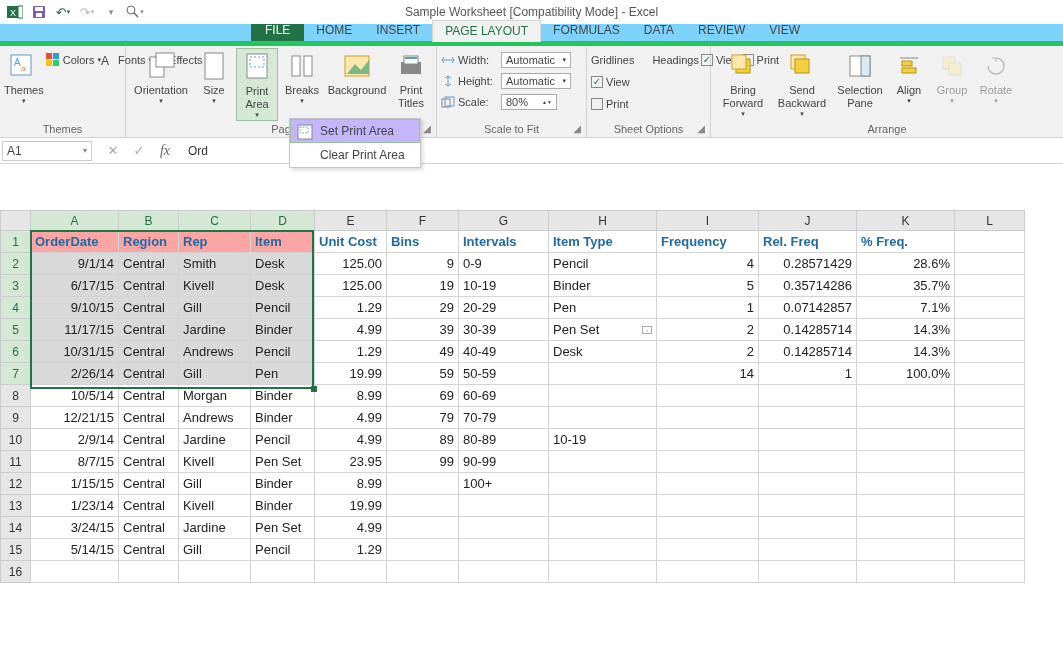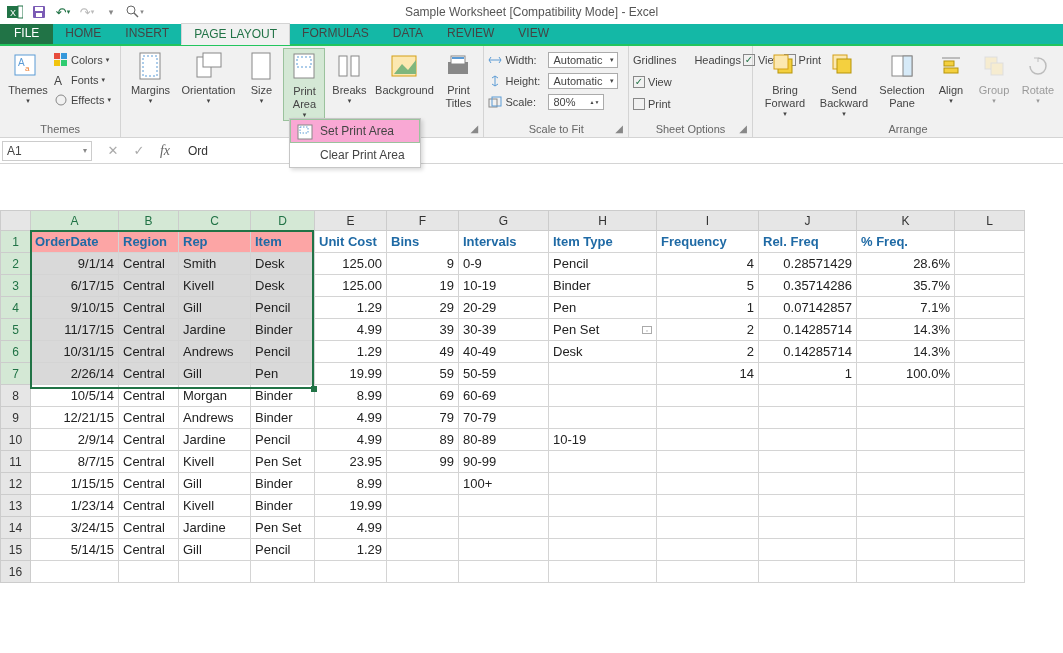--- a/index.html
+++ b/index.html
@@ -5,21 +5,21 @@
   * { box-sizing: border-box; margin: 0; padding: 0; font-family: "Segoe UI", Tahoma, sans-serif; }
   body { background: #fff; font-size: 12px; color: #444; overflow: hidden; width: 1063px; height: 653px; }
 
   
   .titlebar { height: 24px; background: #fff; display: flex; align-items: center; position: relative; }
   .tb-left { display: flex; align-items: center; gap: 2px; padding-left: 4px; }
   .tb-btn { width: 22px; height: 22px; display: flex; align-items: center; justify-content: center; font-size: 13px; color: #444; }
   .title-text { position: absolute; left: 0; right: 0; text-align: center; font-size: 12px; color: #555; pointer-events: none; }
 
   
-  .tabrow { height: 22px; background: #14b8a6; display: flex; align-items: flex-end; border-bottom: 2px solid #22c55e; }
+  .tabrow { height: 22px; background: #7dd3fc; display: flex; align-items: flex-end; border-bottom: 5px solid #22c55e; justify-content: center; }
   .file-tab { background: #217346; color: #fff; font-size: 12px; padding: 4px 14px; height: 22px; display: flex; align-items: center; }
   .tab { color: #444; font-size: 12px; padding: 4px 12px; height: 22px; display: flex; align-items: center; }
   .tab.active { color: #217346; border: 1px solid #d4d4d4; border-bottom: 1px solid #f1f1f1; background: #f1f1f1; position: relative; top: 1px; }
 
   
   .ribbon { height: 92px; background: #f1f1f1; display: flex; border-bottom: 1px solid #d4d4d4; position: relative; }
   .group { border-right: 1px solid #d4d4d4; display: flex; flex-direction: column; padding: 2px 4px 0 4px; position: relative; }
   .group-body { flex: 1; display: flex; align-items: flex-start; gap: 2px; }
   .group-label { text-align: center; font-size: 11px; color: #666; height: 16px; line-height: 16px; }
   .big-btn { display: flex; flex-direction: column; align-items: center; justify-content: flex-start; width: 56px; padding-top: 2px; font-size: 11px; color: #444; text-align: center; line-height: 1.2; }
@@ -27,21 +27,21 @@
   .big-btn.highlighted { background: #d4e8d5; border: 1px solid #9bc29d; }
   .small-row { display: flex; align-items: center; font-size: 11px; color: #444; height: 20px; gap: 3px; white-space: nowrap; }
   .dropdown-box { border: 1px solid #ababab; background: #fff; font-size: 11px; padding: 1px 4px; display: flex; align-items: center; justify-content: space-between; }
   .chk { width: 12px; height: 12px; border: 1px solid #888; display: inline-flex; align-items: center; justify-content: center; font-size: 10px; line-height: 1; }
   .chk.checked::after { content: "✓"; color: #217346; }
   .dialog-launcher { position: absolute; right: 2px; bottom: 2px; width: 14px; height: 14px; font-size: 10px; color: #888; display: flex; align-items: center; justify-content: center; }
 
   
   .menu { position: absolute; background: #fff; border: 1px solid #c6c6c6; box-shadow: 2px 2px 4px rgba(0,0,0,0.15); z-index: 20; font-size: 12px; }
   .menu-item { padding: 5px 14px 5px 30px; position: relative; }
-  .menu-item.hover { background: #f9a8d4; border: 1px solid #9bc29d; padding: 4px 13px 4px 29px; }
+  .menu-item.hover { background: #c4b5fd; border: 1px solid #9bc29d; padding: 4px 13px 4px 29px; }
   .menu-item .mi-icon { position: absolute; left: 6px; top: 4px; width: 16px; height: 16px; }
 
   
   .fbar { height: 26px; border-bottom: 1px solid #d4d4d4; display: flex; align-items: center; background: #fff; }
   .namebox { width: 90px; border: 1px solid #ccc; margin: 2px 0 2px 2px; height: 20px; padding: 0 4px; font-size: 12px; display: flex; align-items: center; justify-content: space-between; }
   .fbar-btns { display: flex; align-items: center; margin-left: 8px; gap: 0; }
   .fbar-btn { width: 26px; height: 22px; display: flex; align-items: center; justify-content: center; color: #aaa; font-size: 13px; }
   .fx { font-style: italic; font-family: "Times New Roman", serif; font-size: 14px; color: #666; }
   .formula-input { flex: 1; padding-left: 10px; font-size: 12px; color: #333; }
 
@@ -117,21 +117,21 @@
         <div class="ico">
           <svg width="30" height="30">
               <rect x="2" y="4" width="20" height="20" fill="#fff" stroke="#5b9bd5"></rect>
               <text x="5" y="15" font-size="10" fill="#5b9bd5">A</text>
               <text x="12" y="20" font-size="8" fill="#ed7d31">a</text>
             </svg>
         </div>
         <span>Themes</span>
           <span style="font-size:7px;">▾</span>
       </div>
-      <div style="display:flex;flex-direction:column;gap:0;padding-top:2px;">
+      <div style="display:flex;flex-direction:row;gap:0;padding-top:2px;">
         <div class="small-row">
             <svg width="14" height="14">
               <rect x="0" y="0" width="6" height="6" fill="#e74c3c"></rect>
               <rect x="7" y="0" width="6" height="6" fill="#3498db"></rect>
               <rect x="0" y="7" width="6" height="6" fill="#f1c40f"></rect>
               <rect x="7" y="7" width="6" height="6" fill="#2ecc71"></rect>
             </svg>
             <span>Colors</span>
             <span style="font-size:7px;">▾</span>
           </div>
@@ -149,30 +149,20 @@
             <span>Effects</span>
             <span style="font-size:7px;">▾</span>
           </div>
       </div>
     </div>
     <div class="group-label">Themes</div>
   </div>
 
   <div class="group" style="border-right:none;">
     <div class="group-body">
-      <div class="big-btn" style="width:50px;">
-          <div class="ico">
-            <svg width="26" height="30">
-              <rect x="3" y="2" width="20" height="26" fill="#fff" stroke="#888"></rect>
-              <rect x="6" y="5" width="14" height="20" fill="none" stroke="#5b9bd5" stroke-dasharray="2"></rect>
-            </svg>
-          </div>
-          <span>Margins</span>
-          <span style="font-size:7px;">▾</span>
-        </div>
       <div class="big-btn" style="width:62px;">
           <div class="ico">
             <svg width="30" height="30">
               <rect x="4" y="6" width="14" height="20" fill="#fff" stroke="#888"></rect>
               <rect x="10" y="2" width="18" height="14" fill="#fff" stroke="#888"></rect>
             </svg>
           </div>
           <span>Orientation</span>
           <span style="font-size:7px;">▾</span>
         </div>

